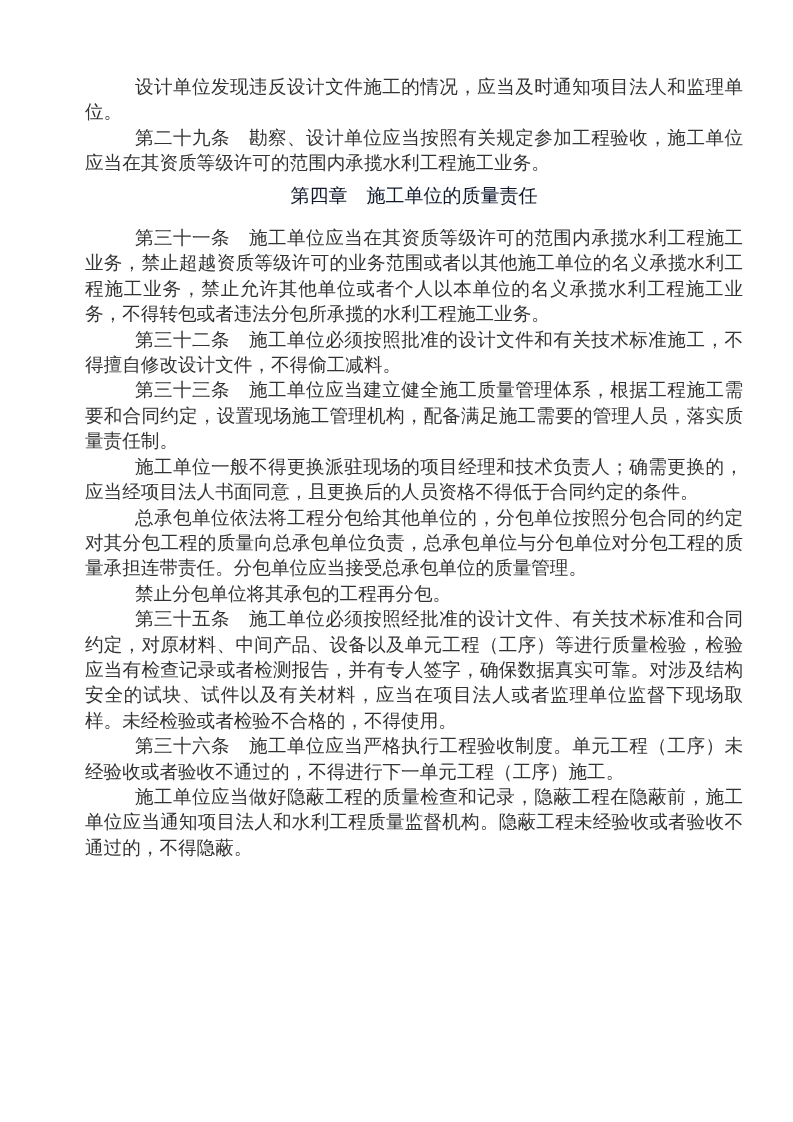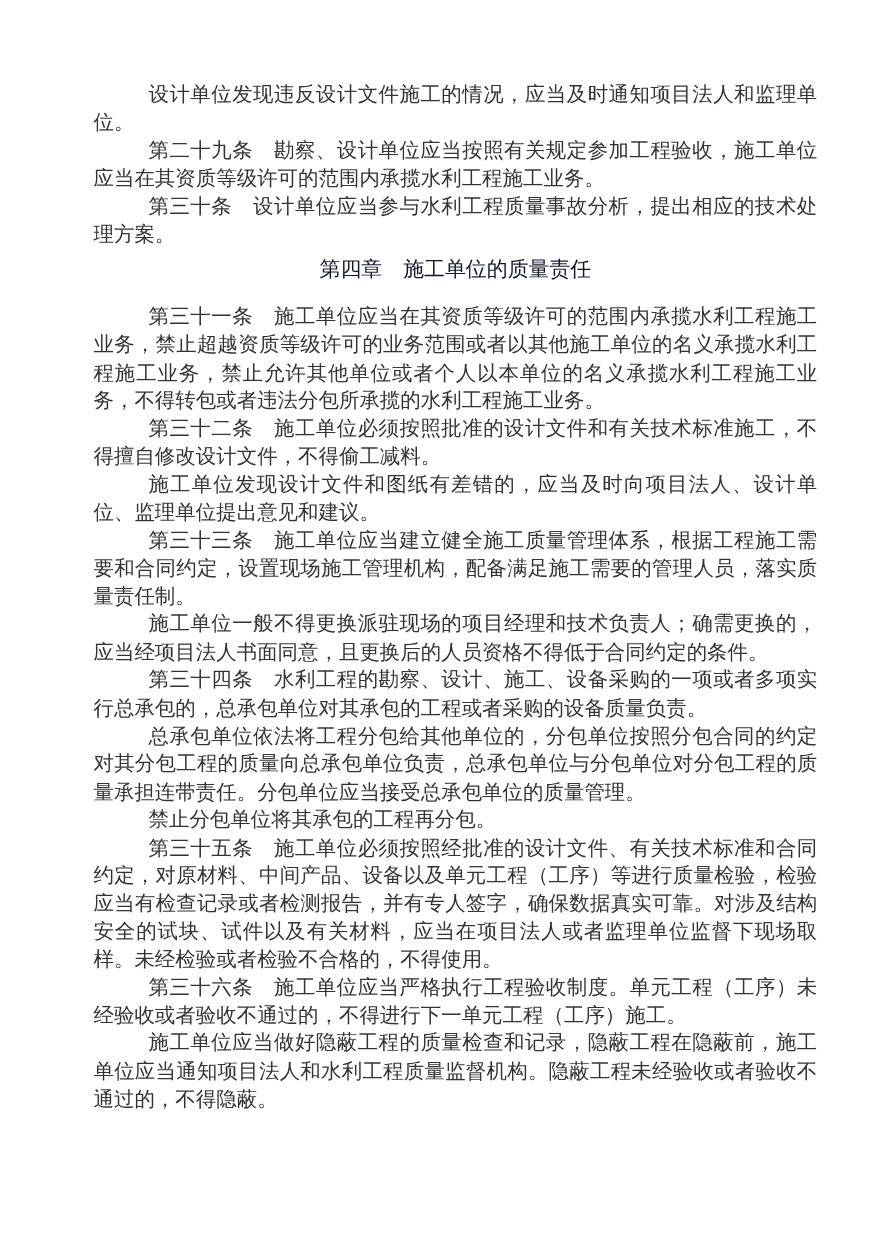--- a/index.html
+++ b/index.html
@@ -45,27 +45,24 @@
     font-weight: normal;
   }
 </style>
 </head>
 <body>
 
 <div class="page">
   <div class="text-content" id="text-content">
       <p class="body-para">设计单位发现违反设计文件施工的情况，应当及时通知项目法人和监理单位。</p>
       <p class="body-para">第二十九条　勘察、设计单位应当按照有关规定参加工程验收，施工单位应当在其资质等级许可的范围内承揽水利工程施工业务。</p>
-      <p class="body-para">第三十条　设计单位应当参与水利工程质量事故分析，提出相应的技术处理方案。</p>
       <p class="chapter-heading">第四章　施工单位的质量责任</p>
       <p class="body-para">第三十一条　施工单位应当在其资质等级许可的范围内承揽水利工程施工业务，禁止超越资质等级许可的业务范围或者以其他施工单位的名义承揽水利工程施工业务，禁止允许其他单位或者个人以本单位的名义承揽水利工程施工业务，不得转包或者违法分包所承揽的水利工程施工业务。</p>
       <p class="body-para">第三十二条　施工单位必须按照批准的设计文件和有关技术标准施工，不得擅自修改设计文件，不得偷工减料。</p>
-      <p class="body-para">施工单位发现设计文件和图纸有差错的，应当及时向项目法人、设计单位、监理单位提出意见和建议。</p>
       <p class="body-para">第三十三条　施工单位应当建立健全施工质量管理体系，根据工程施工需要和合同约定，设置现场施工管理机构，配备满足施工需要的管理人员，落实质量责任制。</p>
       <p class="body-para">施工单位一般不得更换派驻现场的项目经理和技术负责人；确需更换的，应当经项目法人书面同意，且更换后的人员资格不得低于合同约定的条件。</p>
-      <p class="body-para">第三十四条　水利工程的勘察、设计、施工、设备采购的一项或者多项实行总承包的，总承包单位对其承包的工程或者采购的设备质量负责。</p>
       <p class="body-para">总承包单位依法将工程分包给其他单位的，分包单位按照分包合同的约定对其分包工程的质量向总承包单位负责，总承包单位与分包单位对分包工程的质量承担连带责任。分包单位应当接受总承包单位的质量管理。</p>
       <p class="body-para">禁止分包单位将其承包的工程再分包。</p>
       <p class="body-para">第三十五条　施工单位必须按照经批准的设计文件、有关技术标准和合同约定，对原材料、中间产品、设备以及单元工程（工序）等进行质量检验，检验应当有检查记录或者检测报告，并有专人签字，确保数据真实可靠。对涉及结构安全的试块、试件以及有关材料，应当在项目法人或者监理单位监督下现场取样。未经检验或者检验不合格的，不得使用。</p>
       <p class="body-para">第三十六条　施工单位应当严格执行工程验收制度。单元工程（工序）未经验收或者验收不通过的，不得进行下一单元工程（工序）施工。</p>
       <p class="body-para">施工单位应当做好隐蔽工程的质量检查和记录，隐蔽工程在隐蔽前，施工单位应当通知项目法人和水利工程质量监督机构。隐蔽工程未经验收或者验收不通过的，不得隐蔽。</p>
     </div>
 </div>
 
 </body></html>

